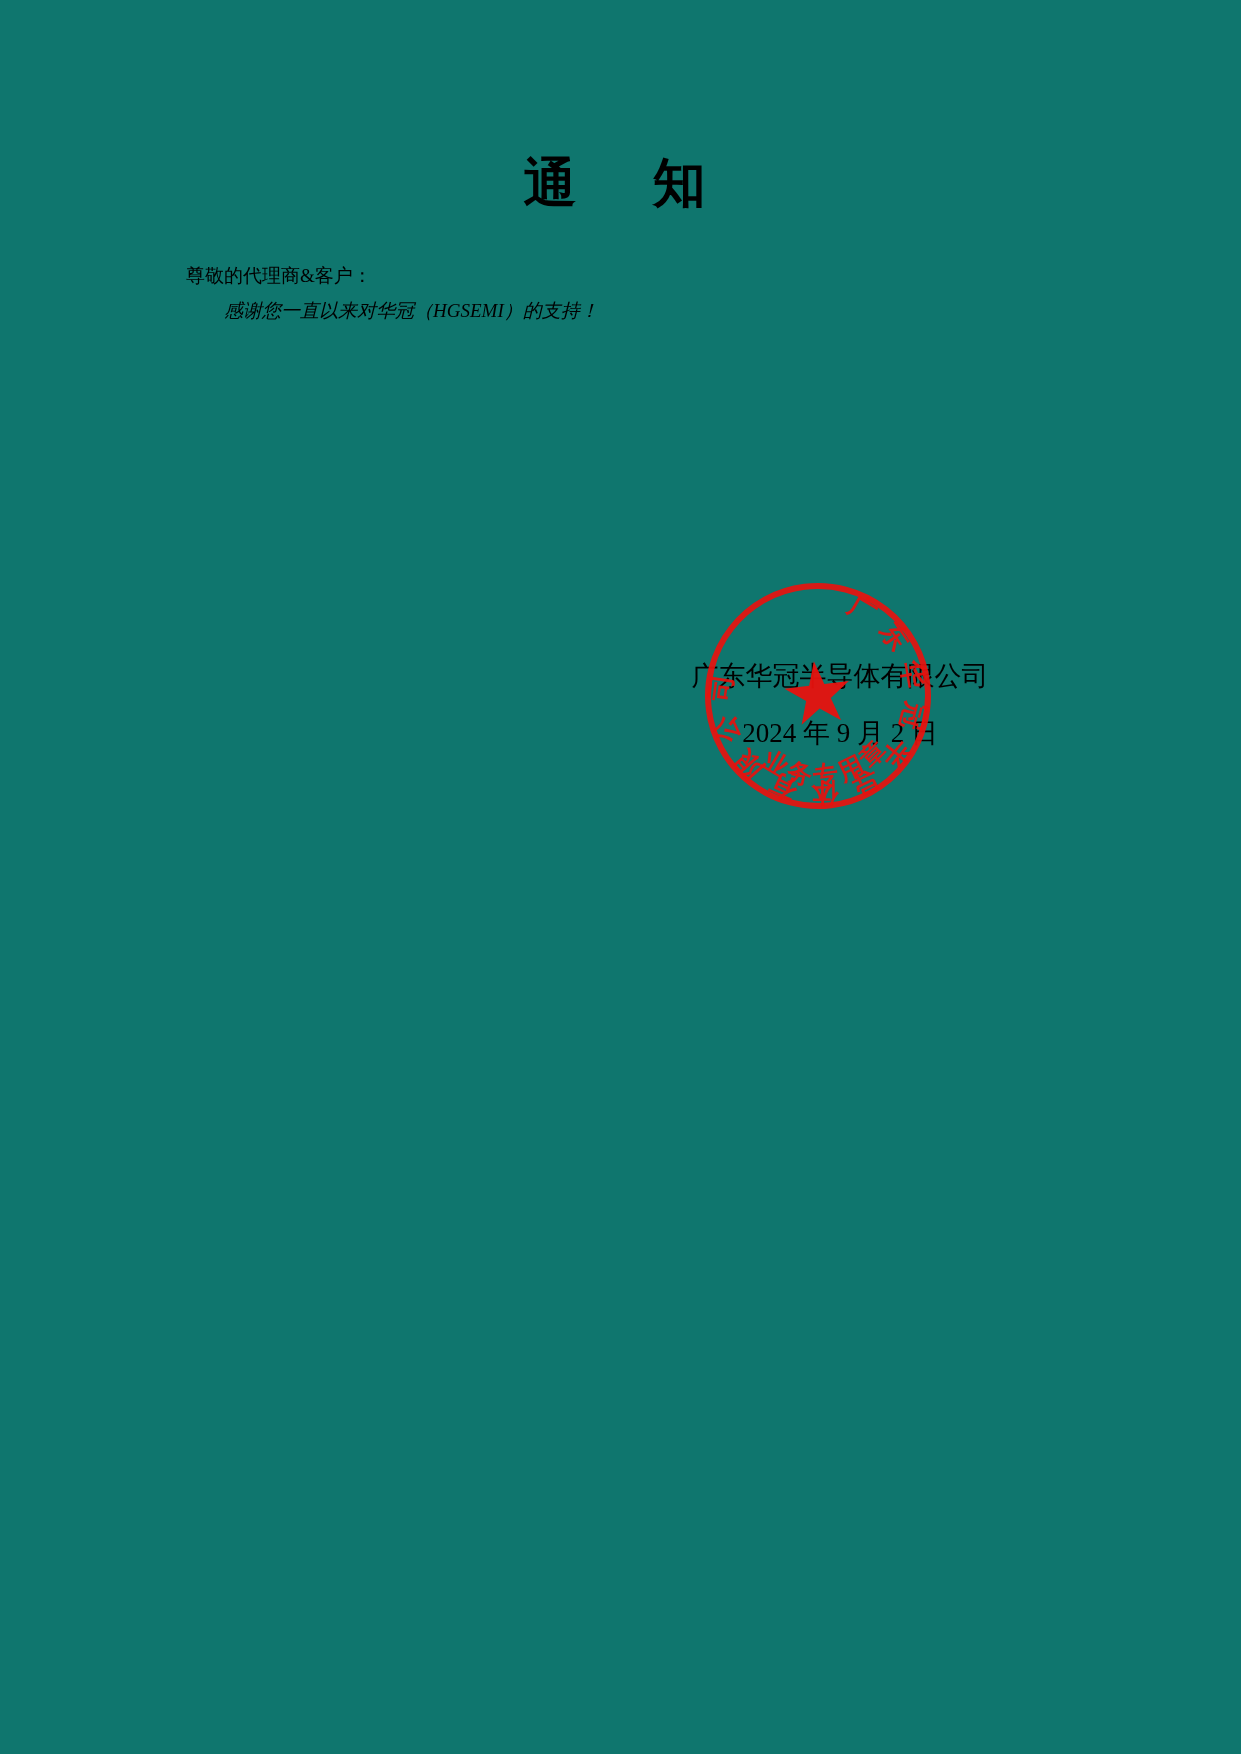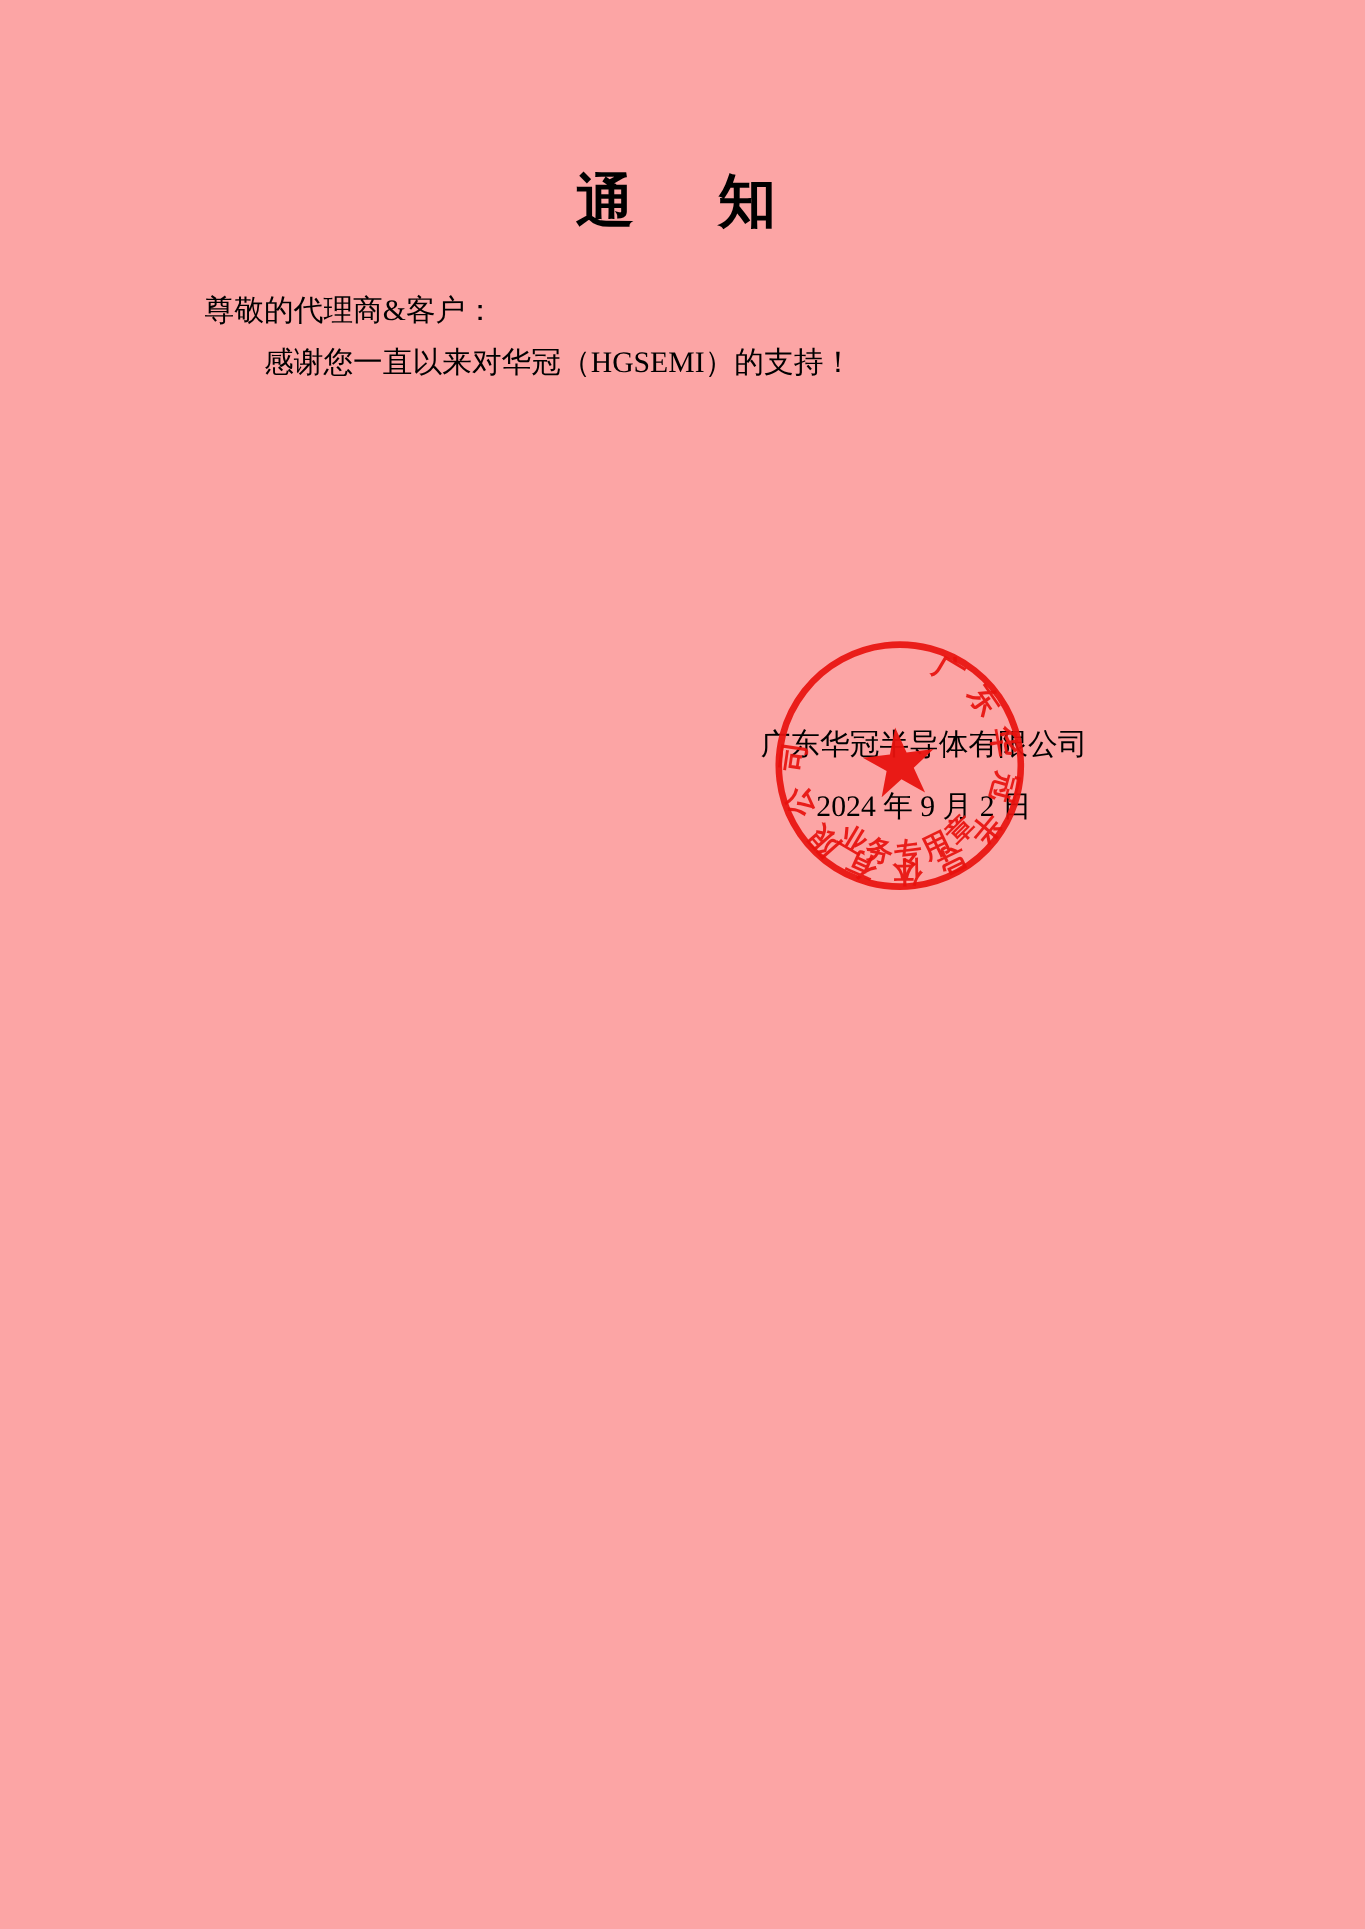--- a/index.html
+++ b/index.html
@@ -13,21 +13,21 @@
     position: relative;
     font-family: "Liberation Serif", "DejaVu Serif", serif;
     color: #000000;
     overflow: hidden;
   }
   .page {
     position: absolute;
     left: 0; top: 0;
     width: 1241px;
     height: 1754px;
-    background: #fca5a5;
+    background: #0f766e;
   }
 
   
   .doc-title {
     position: absolute;
     top: 148px;
     left: 0;
     width: 1241px;
     text-align: center;
     font-size: 53px;
@@ -35,29 +35,30 @@
     letter-spacing: 0.22em;
     font-family: "Liberation Sans", "DejaVu Sans", sans-serif;
   }
 
   
   .body-block {
     position: absolute;
     top: 262px;
     left: 186px;
     width: 870px;
-    font-size: 27px;
+    font-size: 19px;
     line-height: 1.52;
     text-align: justify;
   }
   .body-block p {
     margin: 0 0 6px 0;
   }
   .p-indent {
     text-indent: 2em;
+    font-style: italic;
   }
   .mono {
     font-family: "Liberation Mono", "DejaVu Sans Mono", monospace;
     letter-spacing: 0.02em;
   }
 
   
   .signature {
     position: absolute;
     top: 648px;

